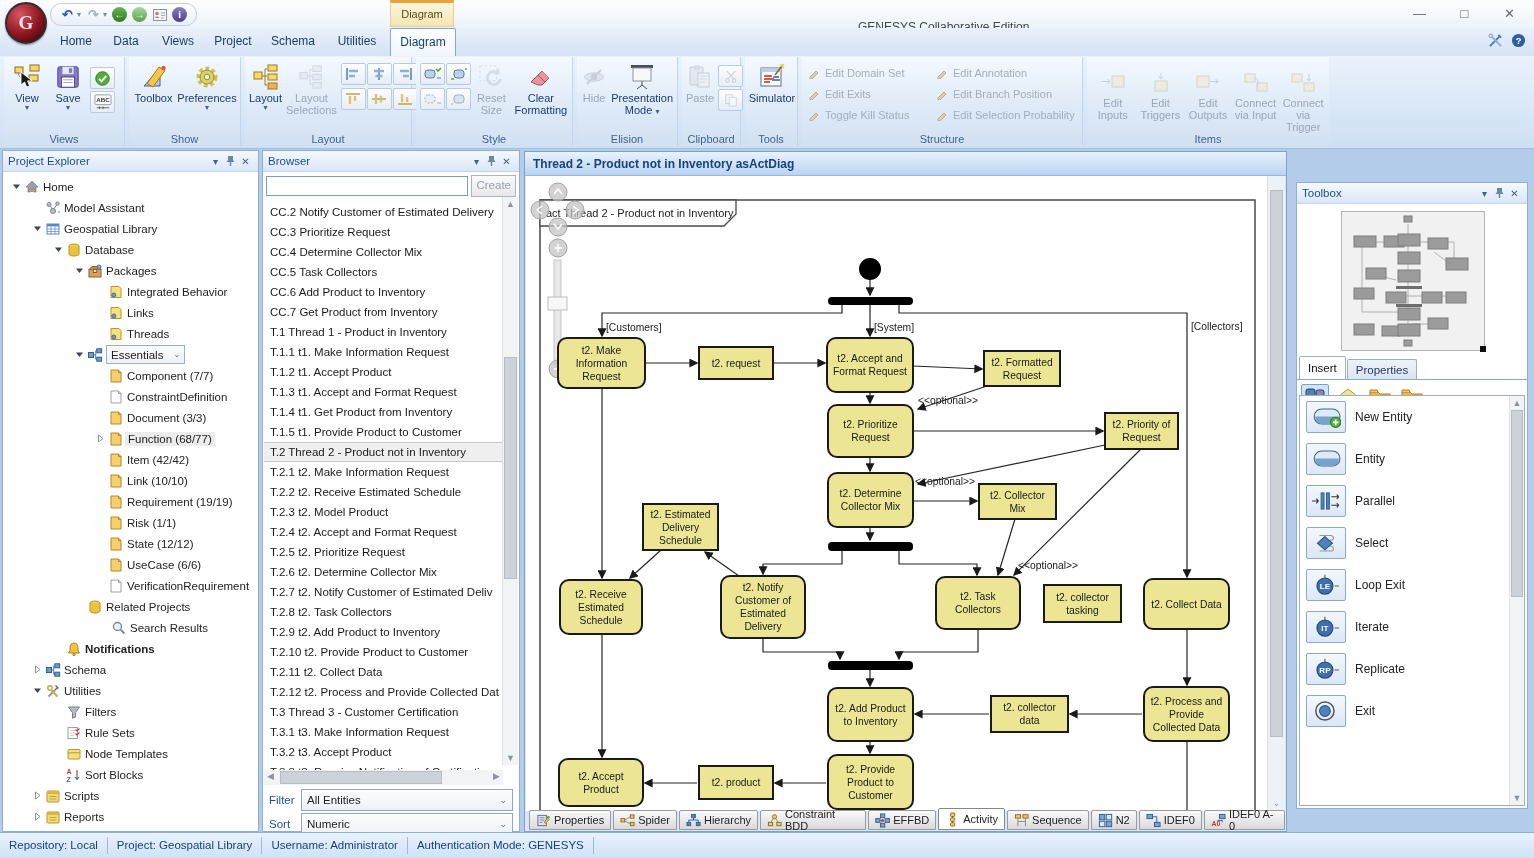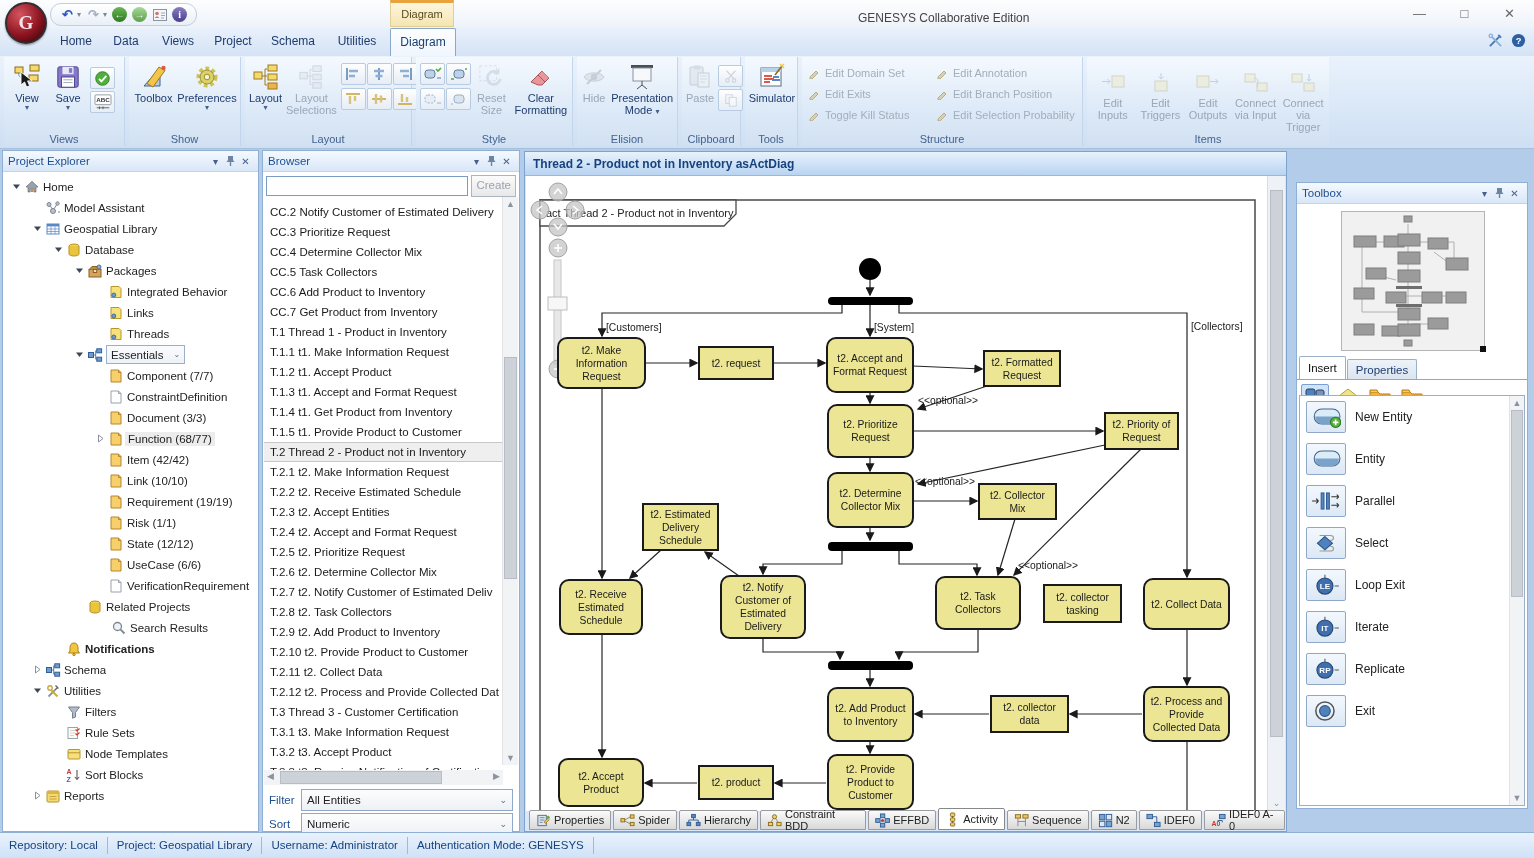--- a/index.html
+++ b/index.html
@@ -17,21 +17,21 @@
   .qat .qi{display:flex;align-items:center;justify-content:center;width:15px;height:15px;font-size:13px;}
   .qi.undo{color:#2f55c4;font-weight:bold;} .qi.redo{color:#a8b2bf;font-weight:bold;}
   .qcaret{font-size:8px;color:#7a8794;margin-left:-3px;}
   .qcirc{width:15px;height:15px;border-radius:50%;color:#fff;font-size:10px;line-height:15px;text-align:center;}
   .qcirc.back{background:linear-gradient(#69b653,#2e7c22);}
   .qcirc.fwd{background:linear-gradient(#a8d89a,#5ca04c);}
   .qcirc.info{background:linear-gradient(#8a7ec2,#4a3f8a);font-family:"Liberation Serif",serif;font-weight:bold;}
   .ctxtab{position:absolute;left:390px;top:0;width:64px;height:27px;text-align:center;
     background:linear-gradient(#fdf6dd,#f4e5b2);border:1px solid #e0cf96;border-top:3px solid #e8a33d;
     font-size:11px;color:#5a4a1a;line-height:23px;box-sizing:border-box;}
-  .apptitle{position:absolute;left:858px;top:4px;height:28px;line-height:28px;font-size:12px;color:#444;}
+  .apptitle{position:absolute;left:858px;top:13px;height:28px;line-height:28px;font-size:12px;color:#444;}
   .winbtns{position:absolute;right:2px;top:0;display:flex;}
   .wb{width:45px;height:26px;display:flex;align-items:center;justify-content:center;color:#666;font-size:13px;}
   
   .tabrow{position:absolute;left:0;top:28px;right:0;height:28px;
     background:linear-gradient(#e9f1fb,#d4e3f6);}
   .rtabs{position:absolute;left:52px;top:0;height:28px;display:flex;}
   .rtab{height:27px;line-height:27px;text-align:center;font-size:12px;color:#1e3c6e;}
   .rtab.active{background:linear-gradient(#fcfdff,#f0f6fd);border:1px solid #8ca8c8;border-bottom:none;
     border-radius:2px 2px 0 0;color:#17406f;}
   .tabrow-icons{position:absolute;right:8px;top:5px;display:flex;gap:8px;align-items:center;}
@@ -945,20 +945,35 @@
               <path d="M2.5 1 7 4.5 2.5 8z" fill="none" stroke="#8a93a0"></path>
             </svg>
           </span>
           <span class="tico">
             <svg width="16" height="16" viewBox="0 0 16 16">
               <rect x="2" y="3" width="12" height="11" rx="1" fill="#f5da74" stroke="#b8962d"></rect>
               <rect x="2" y="3" width="12" height="3" fill="#e0b23e"></rect>
               <path d="M4.5 8.5h7M4.5 11h7" stroke="#b8962d" stroke-width=".8"></path>
             </svg>
           </span>
+          <span class="tlab">Scripts</span>
+        </div>
+        <div class="trow" style="padding-left: 27px;">
+          <span class="texp">
+            <svg width="9" height="9" viewBox="0 0 9 9">
+              <path d="M2.5 1 7 4.5 2.5 8z" fill="none" stroke="#8a93a0"></path>
+            </svg>
+          </span>
+          <span class="tico">
+            <svg width="16" height="16" viewBox="0 0 16 16">
+              <rect x="2" y="3" width="12" height="11" rx="1" fill="#f5da74" stroke="#b8962d"></rect>
+              <rect x="2" y="3" width="12" height="3" fill="#e0b23e"></rect>
+              <path d="M4.5 8.5h7M4.5 11h7" stroke="#b8962d" stroke-width=".8"></path>
+            </svg>
+          </span>
           <span class="tlab">Reports</span>
         </div>
       </div>
   </div>
 
   <div class="panel" style="left:262px;top:150px;width:258px;height:682px;">
     <div class="phead">
       <span>Browser</span>
         <span class="sp"></span>
       <span class="phico">▾</span>
@@ -983,21 +998,21 @@
         <div class="brow">CC.7 Get Product from Inventory</div>
         <div class="brow">T.1 Thread 1 - Product in Inventory</div>
         <div class="brow">T.1.1 t1. Make Information Request</div>
         <div class="brow">T.1.2 t1. Accept Product</div>
         <div class="brow">T.1.3 t1. Accept and Format Request</div>
         <div class="brow">T.1.4 t1. Get Product from Inventory</div>
         <div class="brow">T.1.5 t1. Provide Product to Customer</div>
         <div class="brow sel">T.2 Thread 2 - Product not in Inventory</div>
         <div class="brow">T.2.1 t2. Make Information Request</div>
         <div class="brow">T.2.2 t2. Receive Estimated Schedule</div>
-        <div class="brow">T.2.3 t2. Accept Entities</div>
+        <div class="brow">T.2.3 t2. Model Product</div>
         <div class="brow">T.2.4 t2. Accept and Format Request</div>
         <div class="brow">T.2.5 t2. Prioritize Request</div>
         <div class="brow">T.2.6 t2. Determine Collector Mix</div>
         <div class="brow">T.2.7 t2. Notify Customer of Estimated Deliv</div>
         <div class="brow">T.2.8 t2. Task Collectors</div>
         <div class="brow">T.2.9 t2. Add Product to Inventory</div>
         <div class="brow">T.2.10 t2. Provide Product to Customer</div>
         <div class="brow">T.2.11 t2. Collect Data</div>
         <div class="brow">T.2.12 t2. Process and Provide Collected Dat</div>
         <div class="brow">T.3 Thread 3 - Customer Certification</div>

